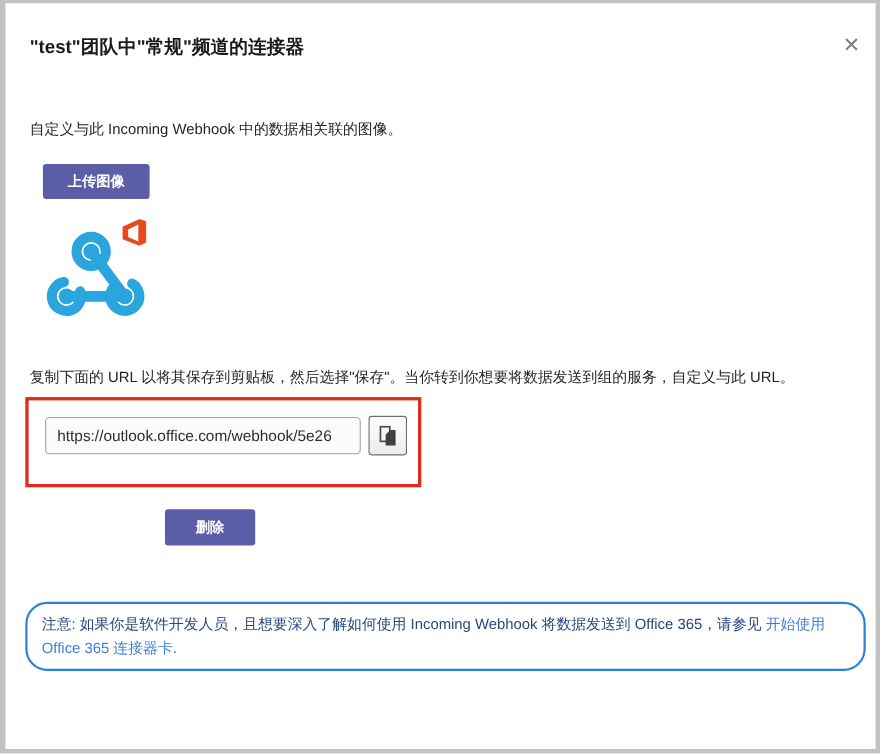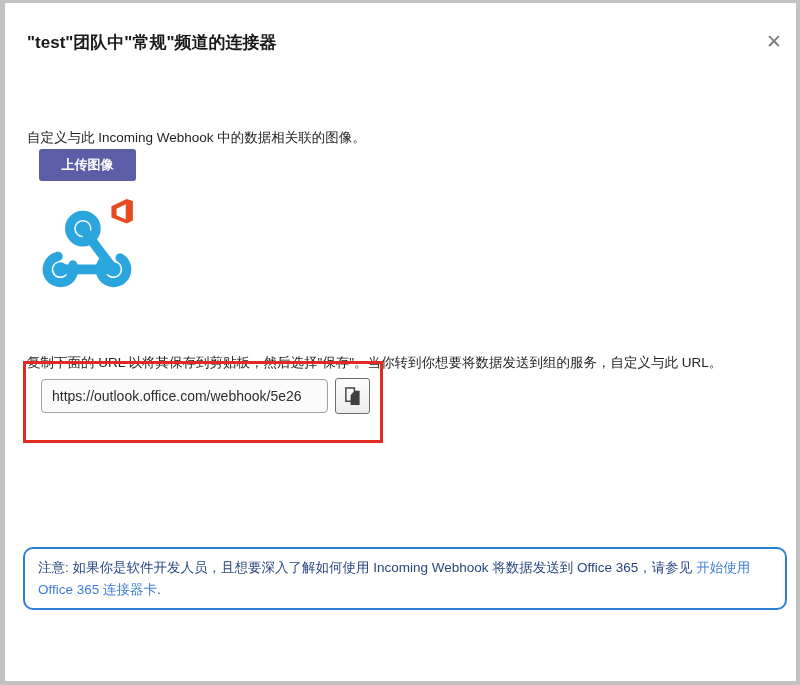--- a/index.html
+++ b/index.html
@@ -20,21 +20,21 @@
     font-size:17px; font-weight:bold; color:#1b1a19;
   }
   .close-btn {
     right:10px; top:26px;
     width:24px; height:24px;
     font-size:19px; font-weight:100; color:#7d7d7d;
     display:flex; align-items:center; justify-content:center;
     cursor:pointer; user-select:none;
   }
   .body-text {
-    font-size:13.5px; color:#252423; line-height:20px;margin-top:20px;
+    font-size:13.5px; color:#252423; line-height:20px;
   }
   .desc-image { left:22px; top:105px; }
   .desc-url   { left:22px; top:330px; width:750px; }
   .btn {
     background:var(--primary-button,#5b5ea7);
     color:#ffffff; border:none; border-radius:3px;
     font-family:inherit; font-size:13px; font-weight:bold;
     cursor:pointer;
   }
   .upload-btn { left:34px; top:146px; width:97px; height:32px; }
@@ -61,21 +61,21 @@
     box-sizing:border-box;
     border:1px solid #6e6e6e; border-radius:3px;
     background:linear-gradient(#fdfdfd,#ececec);
     display:flex; align-items:center; justify-content:center;
     cursor:pointer; padding:0;
   }
   .note-box {
     left:18px; top:544px; width:764px; height:63px;
     box-sizing:border-box;
     border:2px solid var(--note-border,#2e7fd6);
-    border-radius:10px;
+    border-radius:20px;
     padding:8px 13px;
     font-size:13.5px; line-height:22px;
     color:var(--note-text,#28477f);
   }
   .note-link {
     color:var(--note-link,#3f7fd9);
     text-decoration:none; cursor:pointer;
   }
 </style>
 </head>
@@ -115,16 +115,17 @@
   <div class="abs highlight-box">
     <input class="url-input" type="text" value="https://outlook.office.com/webhook/5e26" style="">
     <button class="copy-btn">
       <svg width="19" height="21" viewBox="0 0 20 22">
         <rect x="3" y="2" width="9" height="14" fill="none" stroke="#4a4a4a" stroke-width="1.6"></rect>
         <path d="M 8 9.5 L 12.5 5 L 17.5 5 L 17.5 20 L 8 20 Z" fill="#3f3f3f"></path>
       </svg>
     </button>
   </div>
 
+  <button class="abs btn delete-btn">删除</button>
 
   <div class="abs note-box"><span>注意: 如果你是软件开发人员，且想要深入了解如何使用 Incoming Webhook 将数据发送到 Office 365，请参见 </span><a class="note-link">开始使用 Office 365 连接器卡</a><span>.</span></div>
 
 </div>
 
 </body></html>

